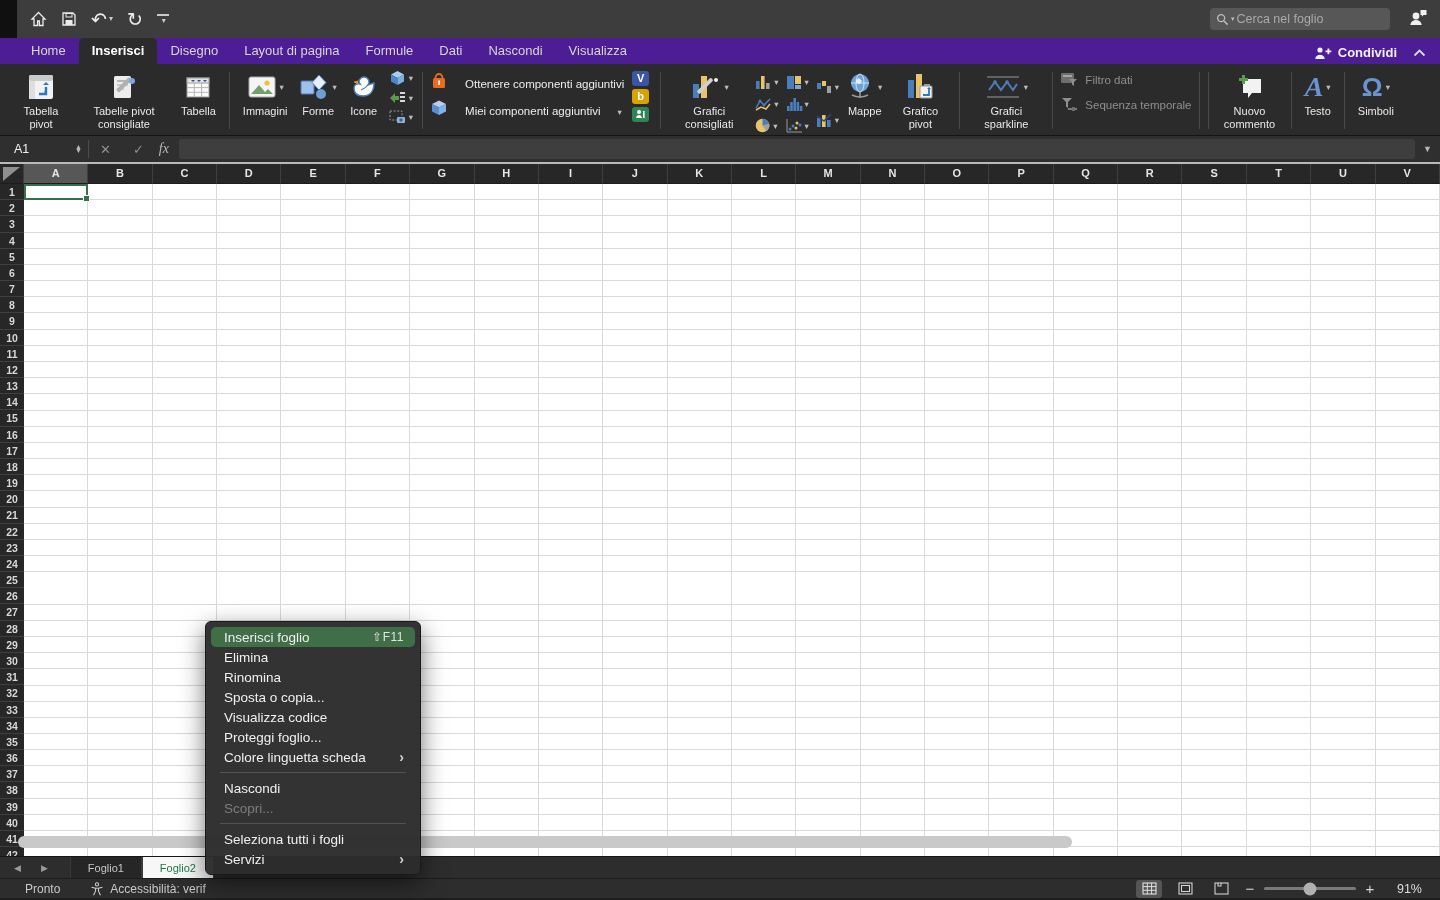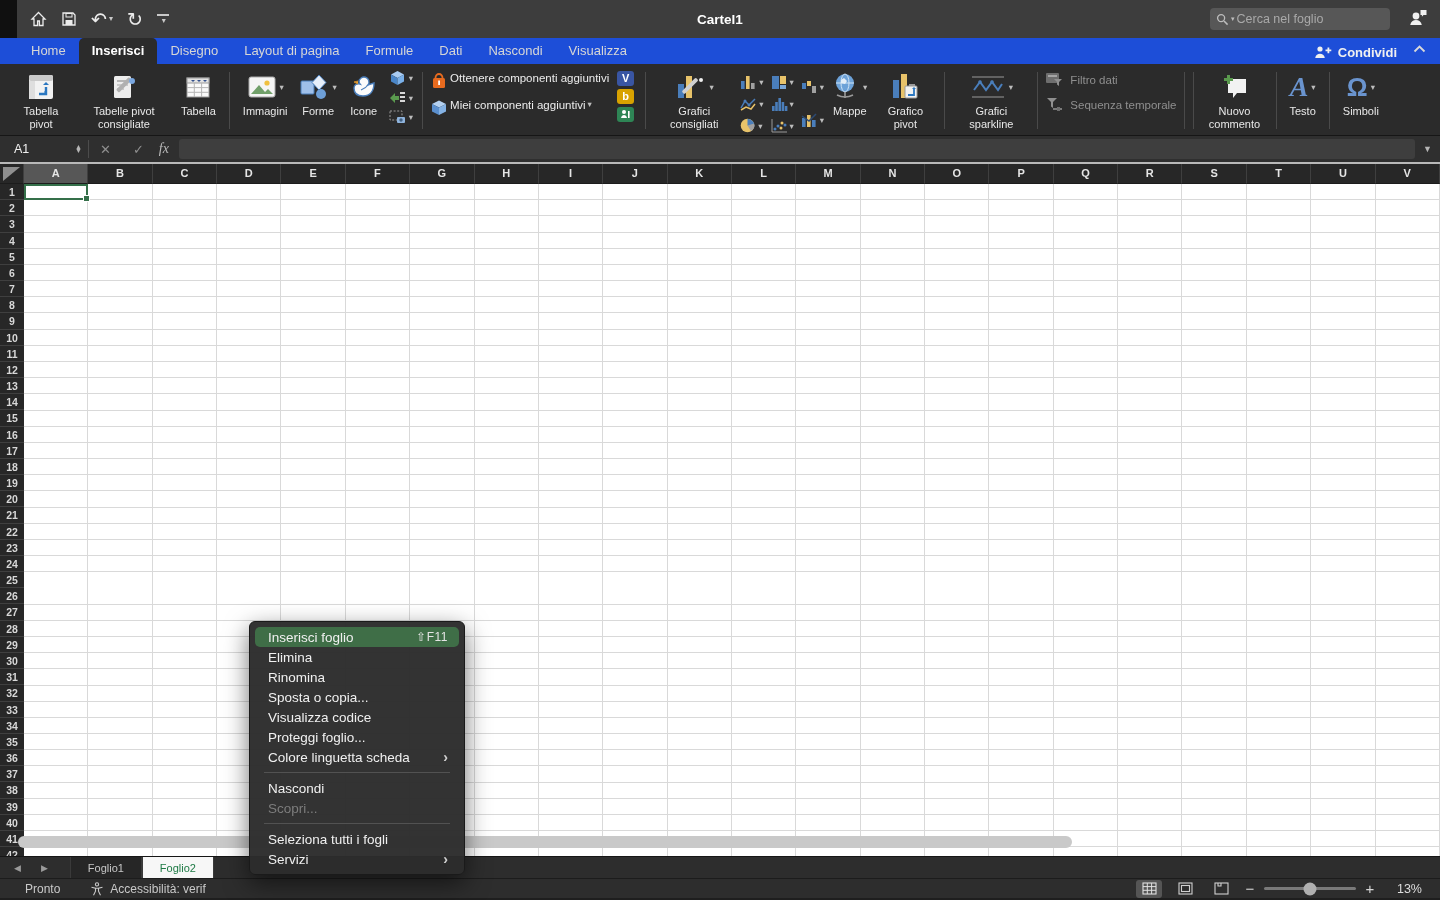--- a/index.html
+++ b/index.html
@@ -13,40 +13,40 @@
   .qa-btn { display:flex; align-items:center; color:#ececec; font-size:19px; line-height:1; cursor:default; }
   .qa-dd { font-size:8px; color:#c9c9c9; margin-left:2px; }
   .win-title { position:absolute; left:0; right:0; text-align:center; color:#fff; font-size:13.5px; font-weight:700; pointer-events:none; }
   .search-box { position:absolute; right:50px; top:8px; width:180px; height:22px; background:#575757; border-radius:4px;
     display:flex; align-items:center; padding:0 6px; gap:2px; }
   .search-box input { background:transparent; border:none; outline:none; color:#e8e8e8; font-size:12.5px; width:130px; }
   .search-box input::placeholder { color:#a9a9a9; }
   .tb-person { position:absolute; right:12px; top:8px; }
 
   
-  .tabbar { height:26px; background:#1d4ed8; display:flex; align-items:flex-end; position:relative; }
+  .tabbar { height:26px; background:#4c1d95; display:flex; align-items:flex-end; position:relative; }
   .rtabs { display:flex; align-items:flex-end; margin-left:18px; height:26px; }
   .rtab { color:#d6d6d6; font-size:13px; padding:5px 13px 6px; border-radius:5px 5px 0 0; cursor:default; }
   .rtab.active { background:#2b2b2b; color:#fff; font-weight:700; }
-  .share-area { position:absolute; right:14px; bottom:4px; display:flex; gap:6px; color:#f0f0f0; font-size:13px; font-weight:600; }
+  .share-area { position:absolute; right:14px; bottom:4px; display:flex; align-items:center; gap:6px; color:#f0f0f0; font-size:13px; font-weight:600; }
   .collapse-chevron { margin-left:10px; display:flex; }
 
   
   .ribbon { height:72px; background:#2b2b2b; border-bottom:1px solid #161616; display:flex; align-items:stretch; padding:4px 6px 2px; }
   .rgroup { display:flex; align-items:flex-start; padding:0 3px; }
   .rdiv { width:1px; background:#4a4a4a; margin:4px 4px; }
   .bb { display:flex; flex-direction:column; align-items:center; padding:1px 6px 0; cursor:default; }
   .bb-ic { height:36px; display:flex; align-items:center; justify-content:center; gap:3px; }
   .bb-lb { color:#e8e8e8; font-size:11px; line-height:1.2; text-align:center; white-space:normal; }
   .dd { color:#bdbdbd; font-size:8.5px; }
   .w52{max-width:52px;} .w90{max-width:90px;} .w70{max-width:70px;} .w56{max-width:56px;} .w66{max-width:66px;}
   .small-stack { display:flex; flex-direction:column; justify-content:center; gap:4px; margin:2px 2px 0 4px; }
   .ss-item { display:flex; align-items:center; gap:3px; }
   .addins { display:flex; flex-direction:column; justify-content:center; gap:9px; margin-top:4px; }
-  .add-row { display:flex; align-items:flex-start; gap:2px; color:#ececec; font-size:11.5px; cursor:default; }
+  .add-row { display:flex; align-items:flex-end; gap:17px; color:#ececec; font-size:11.5px; cursor:default; }
   .tile-stack { display:flex; flex-direction:column; gap:3px; justify-content:center; margin:3px 4px 0 8px; }
   .tile { width:17px; height:15px; border-radius:3px; display:flex; align-items:center; justify-content:center;
     color:#fff; font-size:11px; font-weight:700; line-height:1; }
   .tile.visio{background:#3955a3;} .tile.bing{background:#d8a200;} .tile.people{background:#2e8555;}
   .mini-grid { display:flex; gap:6px; margin:4px 2px 0 4px; }
   .mini-col { display:flex; flex-direction:column; justify-content:flex-start; gap:3px; }
   .mini-col.two { justify-content:space-around; }
   .mini { display:flex; align-items:center; gap:2px; height:19px; cursor:default; }
   .filters { display:flex; flex-direction:column; justify-content:center; gap:10px; margin-top:4px; }
   .filt-row { display:flex; align-items:center; gap:7px; color:#8f8f8f; font-size:11.5px; cursor:default; }
@@ -100,21 +100,21 @@
   .viewbtn { width:26px; height:18px; display:flex; align-items:center; justify-content:center; border-radius:3px; cursor:default; }
   .viewbtn.sel { background:#555; }
   .zoom-ctl { display:flex; align-items:center; gap:8px; }
   .zminus,.zplus { color:#d6d6d6; font-size:15px; width:12px; text-align:center; cursor:default; }
   .ztrack { position:relative; width:92px; height:3px; background:#7a7a7a; border-radius:2px; }
   .zhandle { position:absolute; left:50%; top:50%; transform:translate(-50%,-50%); width:13px; height:13px; border-radius:50%; background:#b0b0b0; }
   .zoom-val { color:#dedede; font-size:12.5px; min-width:36px; text-align:right; }
 
   
   .cmenu { position:absolute; left:205px; top:621px; width:216px; background:rgba(44,44,44,0.97); border:1px solid #1a1a1a;
-    border-radius:6px; padding:5px 0; z-index:100; box-shadow:0 8px 24px rgba(0,0,0,0.55);margin-left:44px; }
+    border-radius:6px; padding:5px 0; z-index:100; box-shadow:0 8px 24px rgba(0,0,0,0.55); }
   .mitem { display:flex; align-items:center; margin:0 5px; padding:2.5px 11px 2.5px 13px; border-radius:5px;
     color:#f0f0f0; font-size:13.5px; cursor:default; }
   .mitem .mlabel { flex:1; }
   .mitem.hi { background:#3f6e47; }
   .mitem.dis { color:#7d7d7d; }
   .mshort { font-size:12px; color:#e4e4e4; letter-spacing:0.5px; }
   .marrow { color:#d2d2d2; font-size:14px; font-weight:700; line-height:1; }
   .msep { height:1px; background:#525252; margin:5px 14px; }
 
   svg { display:block; }
@@ -137,21 +137,20 @@
           <rect x="5" y="2.5" width="6" height="3.5" fill="none" stroke="#ececec"></rect>
         </svg>
     </span>
     <span class="qa-btn">↶<span class="qa-dd">▾</span></span>
     <span class="qa-btn">↻</span>
     <span class="qa-btn" style="font-size:11px;flex-direction:column;line-height:0.8;">
       <span style="width:12px;height:2px;background:#c9c9c9;display:block;margin-bottom:2px;"></span>
       <span class="qa-dd">▾</span>
     </span>
   </div>
-  <div class="win-title">Cartel1</div>
   <div class="search-box">
     <svg width="13" height="13" viewBox="0 0 14 14">
         <circle cx="5.5" cy="5.5" r="3.8" fill="none" stroke="#bdbdbd" stroke-width="1.4"></circle>
         <line x1="8.6" y1="8.6" x2="12.5" y2="12.5" stroke="#bdbdbd" stroke-width="1.6"></line>
       </svg>
     <span class="dd" style="font-size:7px;">▾</span>
     <input placeholder="Cerca nel foglio" style="">
   </div>
   <span class="tb-person">
     <svg width="20" height="19" viewBox="0 0 20 19">
@@ -666,21 +665,21 @@
           <polyline points="4,1 4,4 7,4 7,1" fill="none" stroke="#d0d0d0" stroke-width="1.1"></polyline>
         </svg>
     </span>
     <div class="zoom-ctl">
       <span class="zminus">−</span>
       <div class="ztrack">
           <div class="zhandle"></div>
         </div>
       <span class="zplus">+</span>
     </div>
-    <span class="zoom-val">13%</span>
+    <span class="zoom-val">91%</span>
   </div>
 </div>
 
 <div class="cmenu">
     <div class="mitem hi">
       <span class="mlabel">Inserisci foglio</span>
       <span class="mshort">⇧F11</span>
     </div>
     <div class="mitem">
       <span class="mlabel">Elimina</span>

